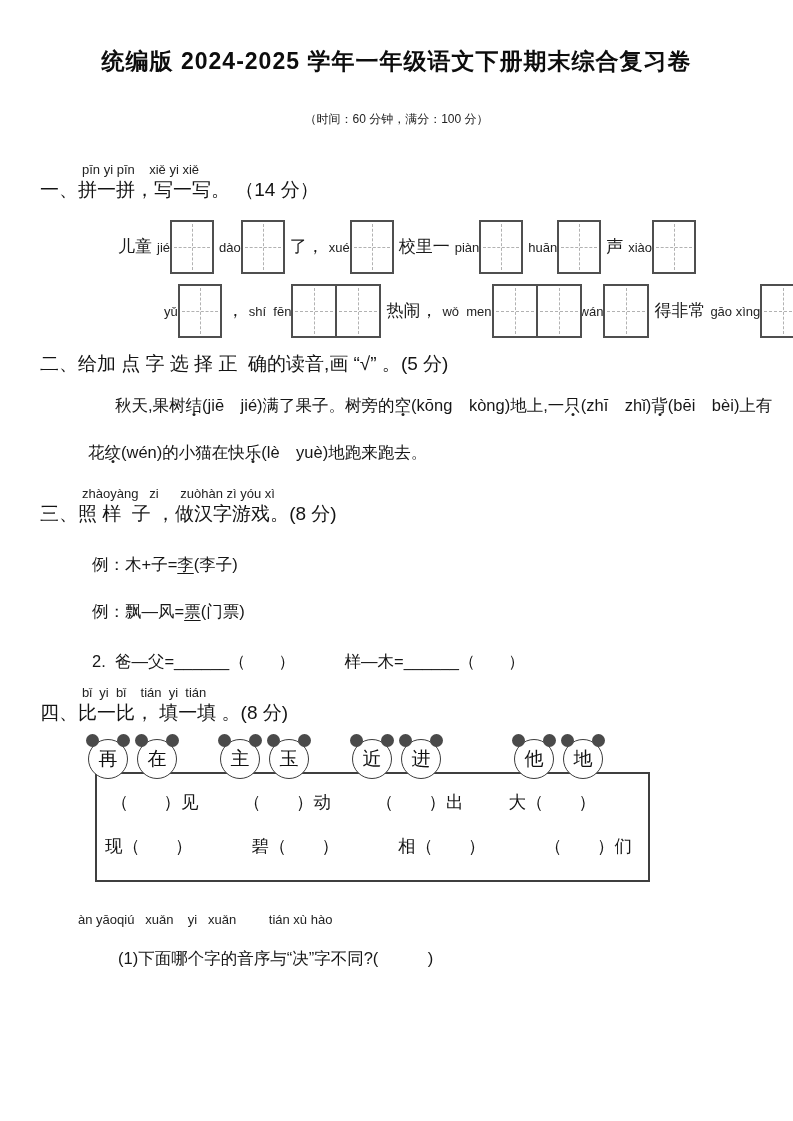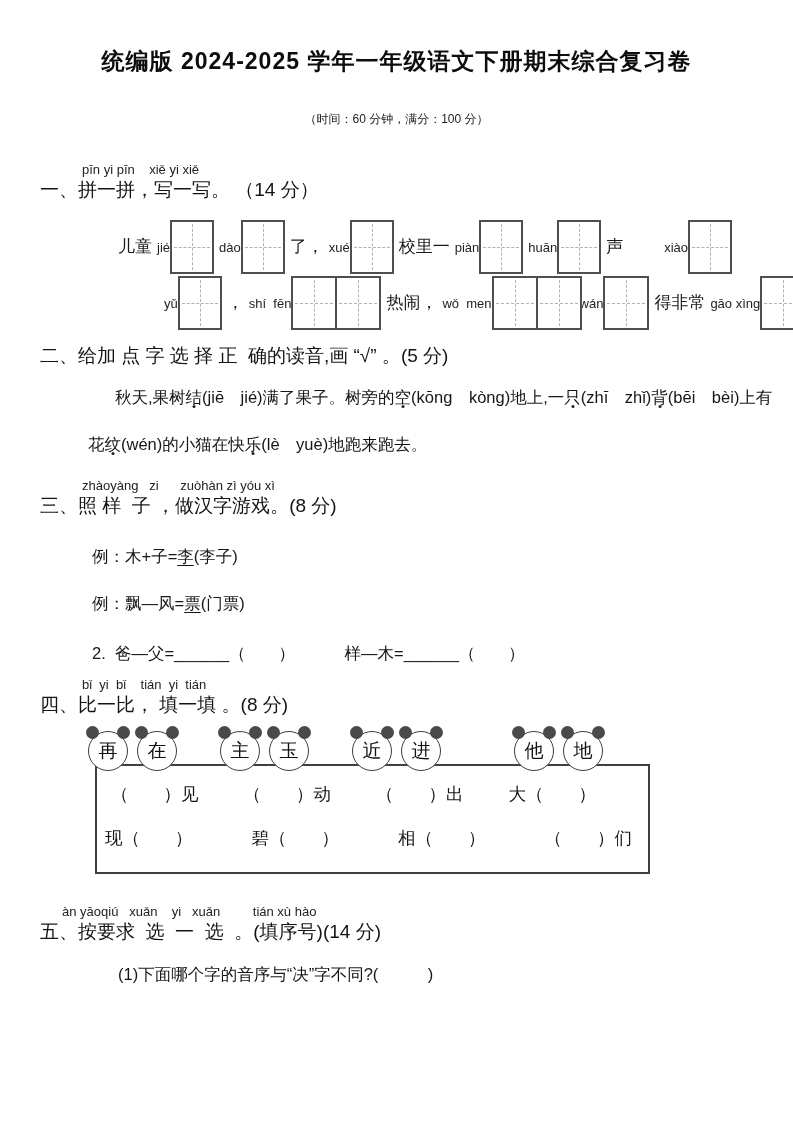--- a/index.html
+++ b/index.html
@@ -46,21 +46,21 @@
          font-size:19px;color:#111;position:relative;margin-right:9px;box-sizing:border-box;}
   .ear{position:absolute;width:13px;height:13px;background:#4a4a4a;border-radius:50%;top:-6px;}
   .ear.l{left:-3px;} .ear.r{right:-3px;}
   .fill-box{margin-left:55px;width:555px;border:2px solid #3f3f3f;box-sizing:border-box;
             padding:6px 0 12px;background:#fff;position:relative;z-index:1;}
   .fbrow{display:flex;justify-content:space-between;font-size:17.5px;color:#161616;
          align-items:center;height:44px;white-space:pre;}
   .fbrow.r1{padding:0 52px 0 14px;}
   .fbrow.r2{padding:0 16px 0 8px;}
   .mt34{margin-top:34px;} .mt16{margin-top:16px;} .mt14{margin-top:14px;}
-  .mt12{margin-top:12px;} .mt10{margin-top:10px;} .mt30{margin-top:30px;} .mt8{padding-left:38px;}
+  .mt12{margin-top:12px;} .mt10{margin-top:10px;} .mt30{margin-top:30px;} .mt8{margin-top:8px;padding-left:38px;}
 </style>
 </head>
 <body>
 
 <div class="page">
 
   <h1 class="title">统编版 2024-2025 学年一年级语文下册期末综合复习卷</h1>
   <div class="subtitle">（时间：60 分钟，满分：100 分）</div>
 
   <div class="sec mt34">
@@ -93,21 +93,21 @@
           <span class="upy">piàn</span>
           <div class="tbox"></div>
         </div>
       <div class="unit">
           <span class="upy">huān</span>
           <div class="tbox"></div>
         </div>
       <div class="unit">
           <span class="txt">声</span>
         </div>
-      <div class="unit" style="margin-left:36px">
+      <div class="unit" style="">
           <span class="upy">xiào</span>
           <div class="tbox"></div>
         </div>
     </div>
 
     <div class="writerow mt8" style="margin-left:86px">
       <div class="unit">
           <span class="upy">yǔ</span>
           <div class="tbox"></div>
         </div>
@@ -230,18 +230,17 @@
           <span>现（　　）</span>
           <span>碧（　　）</span>
           <span>相（　　）</span>
           <span>（　　）们</span>
         </div>
       </div>
     </div>
   </div>
 
   <div class="sec mt30">
-    <div class="py-over" style="margin-left:22px">àn yāoqiú   xuǎn    yi   xuǎn         tián xù hào</div>
-    <div class="sec-h"><span>五、</span><span>按要求  选  一  选  。(填序号)</span><span>(14 分)</span></div>
+    <div class="py-over" style="margin-left:38px">àn yāoqiú   xuǎn    yi   xuǎn         tián xù hào</div>
     <div class="line" style="margin-left:78px;margin-top:20px">(1)下面哪个字的音序与“决”字不同?(　　　)</div>
   </div>
 
 </div>
 
 </body></html>

